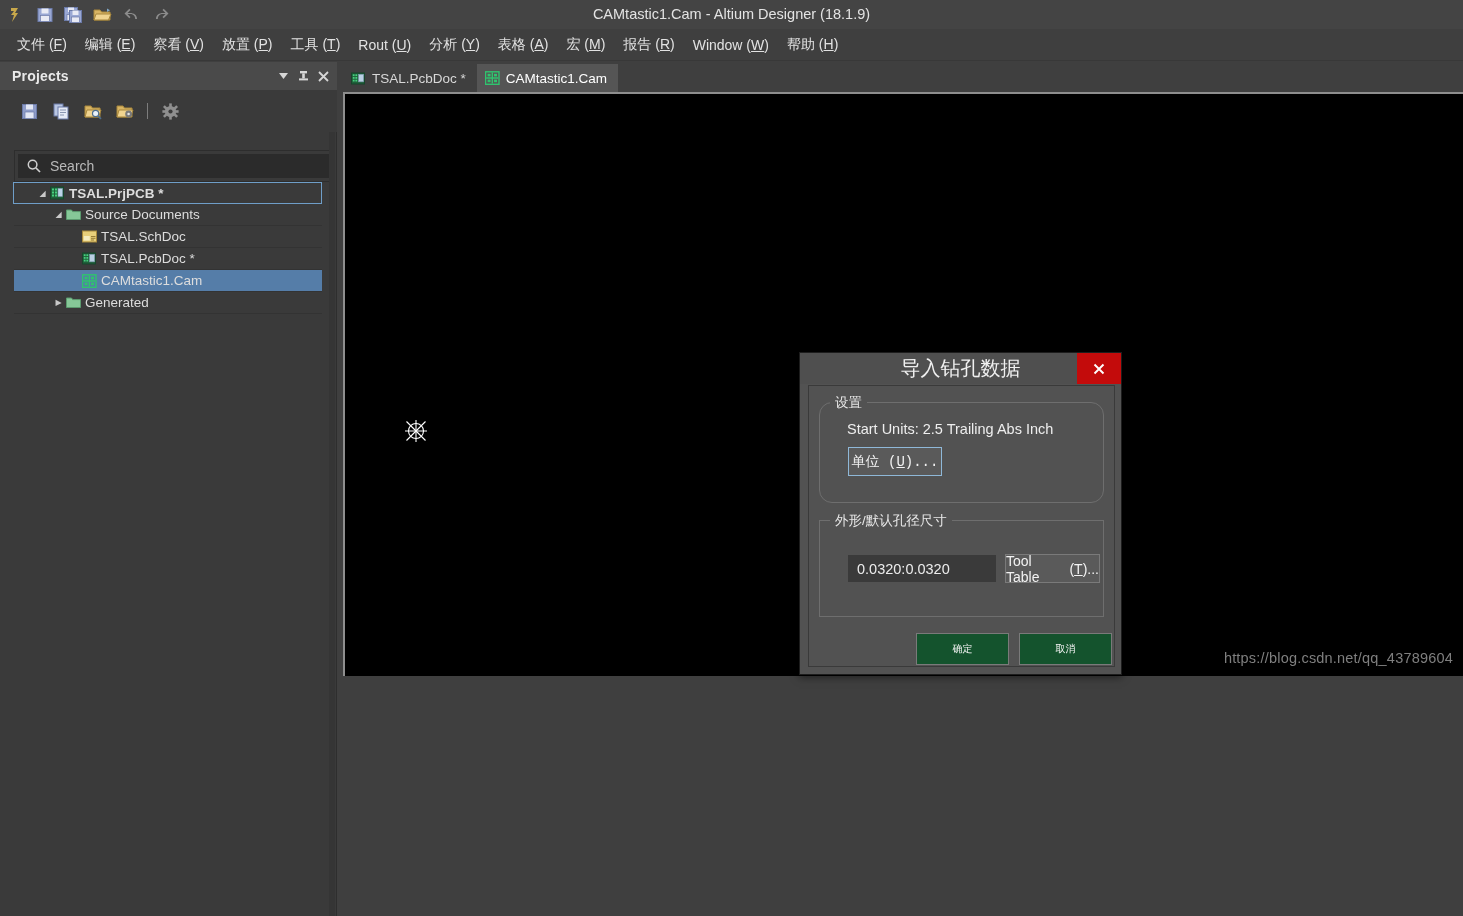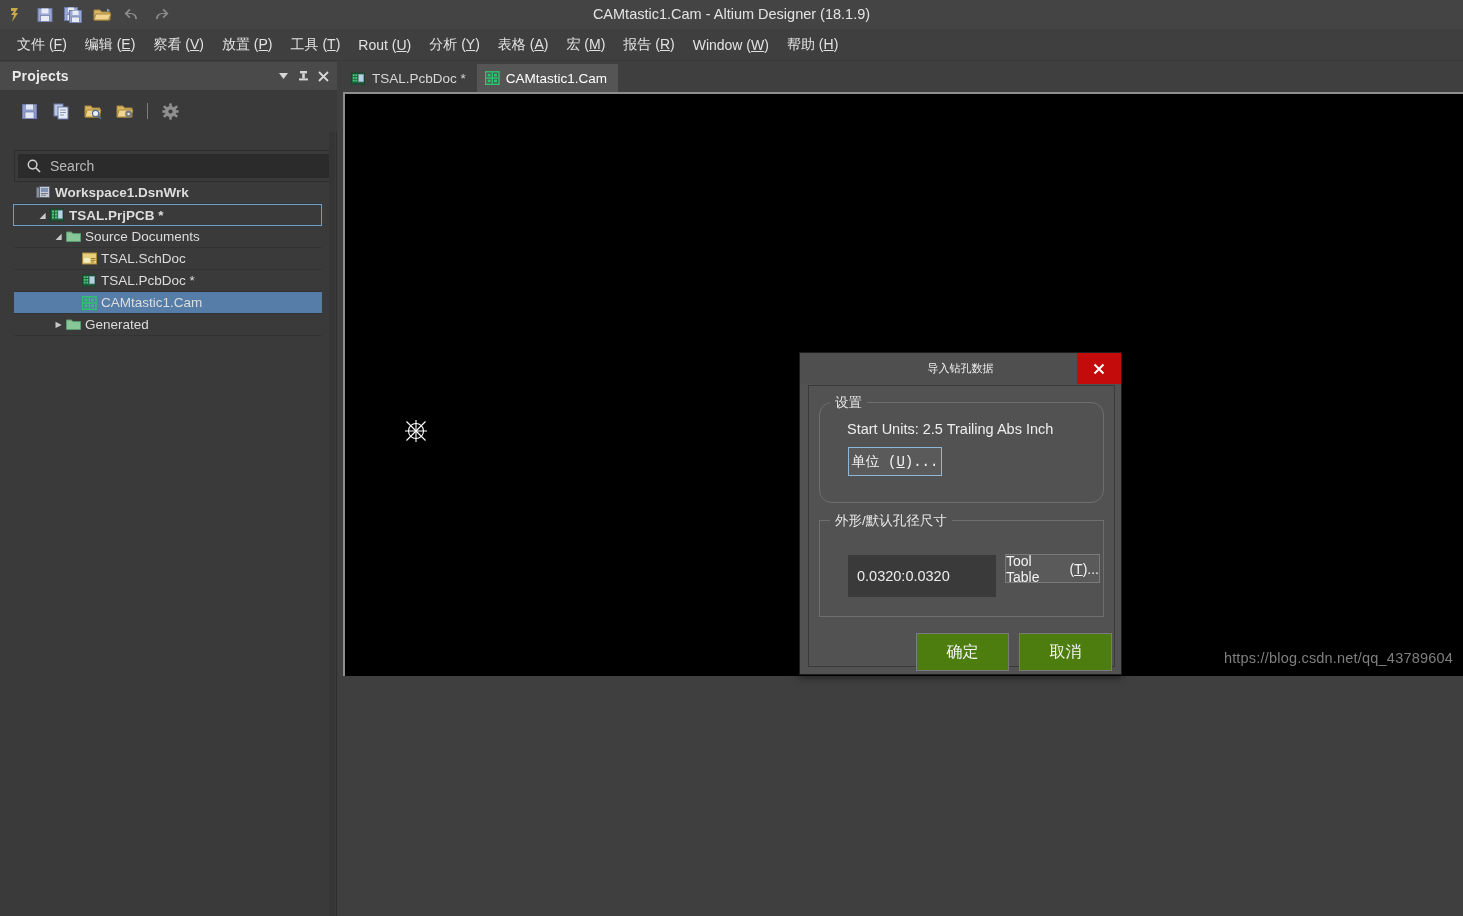--- a/index.html
+++ b/index.html
@@ -156,21 +156,21 @@
     position:absolute; left:799px; top:352px; width:323px; height:323px;
     background:#525252;
     border:1px solid #1d1d1d;
     box-shadow:0 2px 8px rgba(0,0,0,.55);
   }
   #dlg-titlebar {
     position:relative; height:31px; background:#4f4f4f;
   }
   #dlg-title {
     position:absolute; left:0; top:0; width:100%; height:31px;
-    line-height:31px; text-align:center; font-size:11px; color:#f0f0f0;
+    line-height:31px; text-align:center; font-size:20px; color:#f0f0f0;
   }
   #dlg-close {
     position:absolute; right:0; top:0; width:44px; height:31px;
     background:#c30b0b; color:#ffffff; font-size:14px;
     display:flex; align-items:center; justify-content:center; cursor:default;
   }
   #dlg-body {
     position:absolute; left:8px; top:32px; width:307px; height:282px;
     background:#525252; border:1px solid #3a3a3a;
   }
@@ -189,40 +189,40 @@
   }
   #btn-units {
     position:absolute; left:28px; top:44px; width:94px; height:29px;
     background:#5a5a5a; border:1px solid #8fb8d8;
     color:#f2f2f2; font-size:14px; font-family:Liberation Mono, monospace;
     display:flex; align-items:center; justify-content:center; cursor:default;
   }
   #btn-units u { text-decoration:underline; }
 
   #hole-input {
-    position:absolute; left:28px; top:34px; width:148px; height:42px;
+    position:absolute; left:28px; top:34px; width:148px; height:27px;
     background:#3a3a3a; border:1px solid #3a3a3a;
     color:#ececec; font-size:14.5px; font-family:"Liberation Sans", sans-serif;
     padding-left:8px; outline:none;
   }
   #btn-tooltable {
     position:absolute; left:185px; top:33px; width:95px; height:29px;
     background:#5a5a5a; border:1px solid #7a7a7a;
     color:#f2f2f2; font-size:14px; font-family:"Liberation Sans", sans-serif;
     display:flex; align-items:center; justify-content:center; cursor:default;
   }
   #btn-tooltable u { text-decoration:underline; }
 
   #dlg-footer {
     position:absolute; left:0; bottom:9px; width:323px; height:32px;
   }
   .dbtn {
-    position:absolute; top:0; height:38px; width:93px;
-    background:#4d7c0f; border:1px solid #7a7a7a;
-    color:#f4f4f4; font-size:16px; font-family:"Liberation Sans", sans-serif;
+    position:absolute; top:0; height:32px; width:93px;
+    background:#14532d; border:1px solid #7a7a7a;
+    color:#f4f4f4; font-size:10px; font-family:"Liberation Sans", sans-serif;
     display:flex; align-items:center; justify-content:center; cursor:default;
   }
   #btn-ok     { right:114px; }
   #btn-cancel { right:11px; }
 </style>
 </head>
 <body>
 
 <div id="toolbar">
   <div class="tbicon">
@@ -363,32 +363,20 @@
         <svg width="14" height="14" viewBox="0 0 14 14">
             <circle cx="5.6" cy="5.6" r="4.3" fill="none" stroke="#cfcfcf" stroke-width="1.5"></circle>
             <path d="M9 9l4 4" stroke="#cfcfcf" stroke-width="1.7"></path>
           </svg>
       </span>
       <input id="search-input" value="" placeholder="Search" style="">
     </div>
   </div>
 
   <div id="tree">
-      <div class="trow lvl0 bold">
-        <span class="twist"></span>
-        <span class="ticon">
-          <svg width="15" height="14" viewBox="0 0 15 14">
-            <rect x="0.5" y="1.5" width="9" height="10" fill="#8a8f9c" stroke="#5d6270"></rect>
-            <rect x="3.5" y="0.5" width="10" height="11" fill="#c9ccd6" stroke="#5d6270"></rect>
-            <rect x="5" y="2" width="7" height="4" fill="#7f93b5"></rect>
-            <path d="M5 7.5h7M5 9.2h5" stroke="#6a6f7c" stroke-width=".9"></path>
-          </svg>
-        </span>
-        <span class="tlabel">Workspace1.DsnWrk</span>
-      </div>
       <div class="trow lvl1 bold selected-outline">
         <span class="twist">◢</span>
         <span class="ticon">
           <svg width="15" height="14" viewBox="0 0 15 14">
             <rect x="0.5" y="1" width="13" height="12" fill="#1f5f3a" stroke="#17452b"></rect>
             <g fill="#47d07f">
               <rect x="2" y="2.5" width="2" height="2"></rect>
               <rect x="5" y="2.5" width="2" height="2"></rect>
               <rect x="2" y="5.5" width="2" height="2"></rect>
               <rect x="5" y="5.5" width="2" height="2"></rect>

